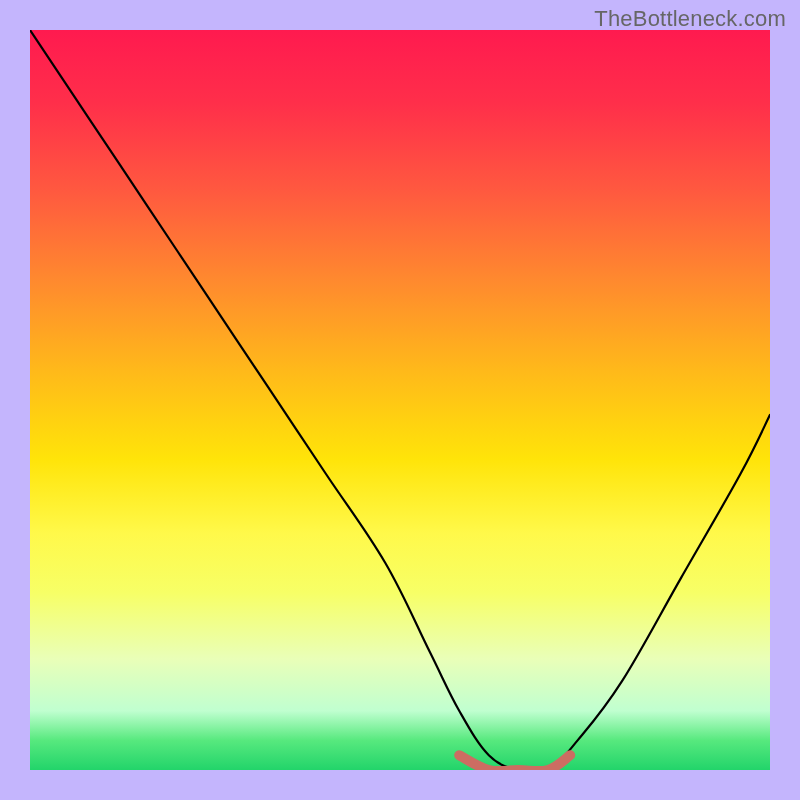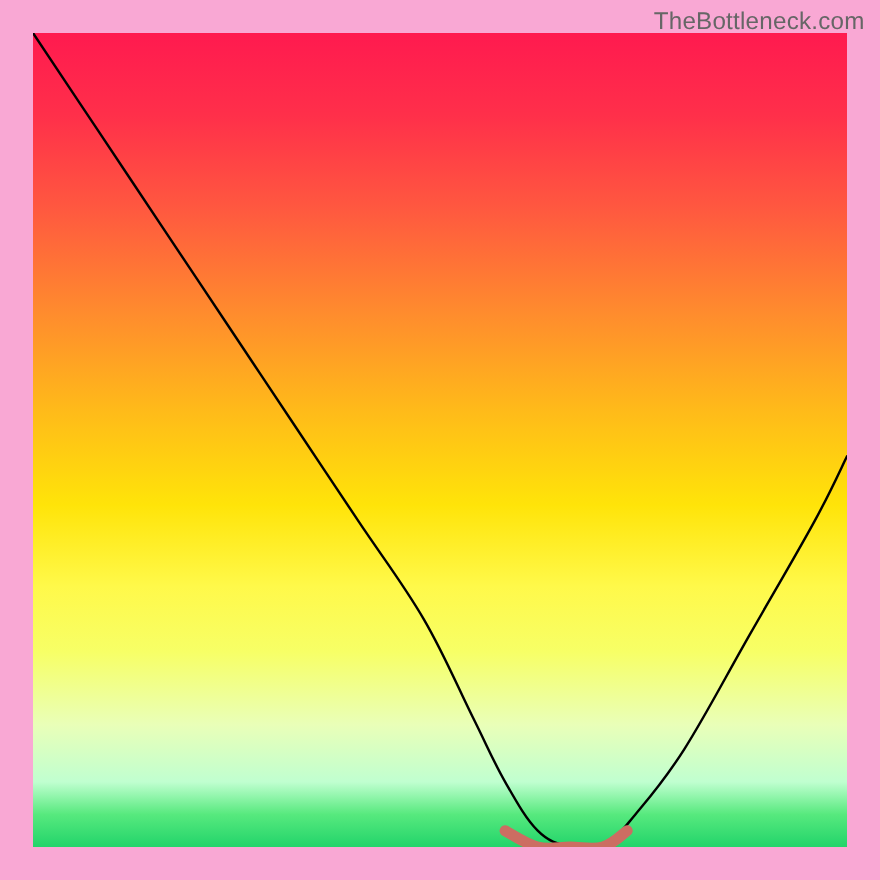--- a/index.html
+++ b/index.html
@@ -8,21 +8,21 @@
     width: 800px;
     height: 800px;
     background: #000;
     font-family: Arial, Helvetica, sans-serif;
     overflow: hidden;
   }
   .frame {
     position: relative;
     width: 800px;
     height: 800px;
-    background: #f9a8d4;
+    background: #c4b5fd;
   }
   .watermark {
     position: absolute;
     top: 6px;
     right: 14px;
     color: #666;
     font-size: 22px;
     font-weight: 500;
     letter-spacing: 0.2px;
     z-index: 20;

